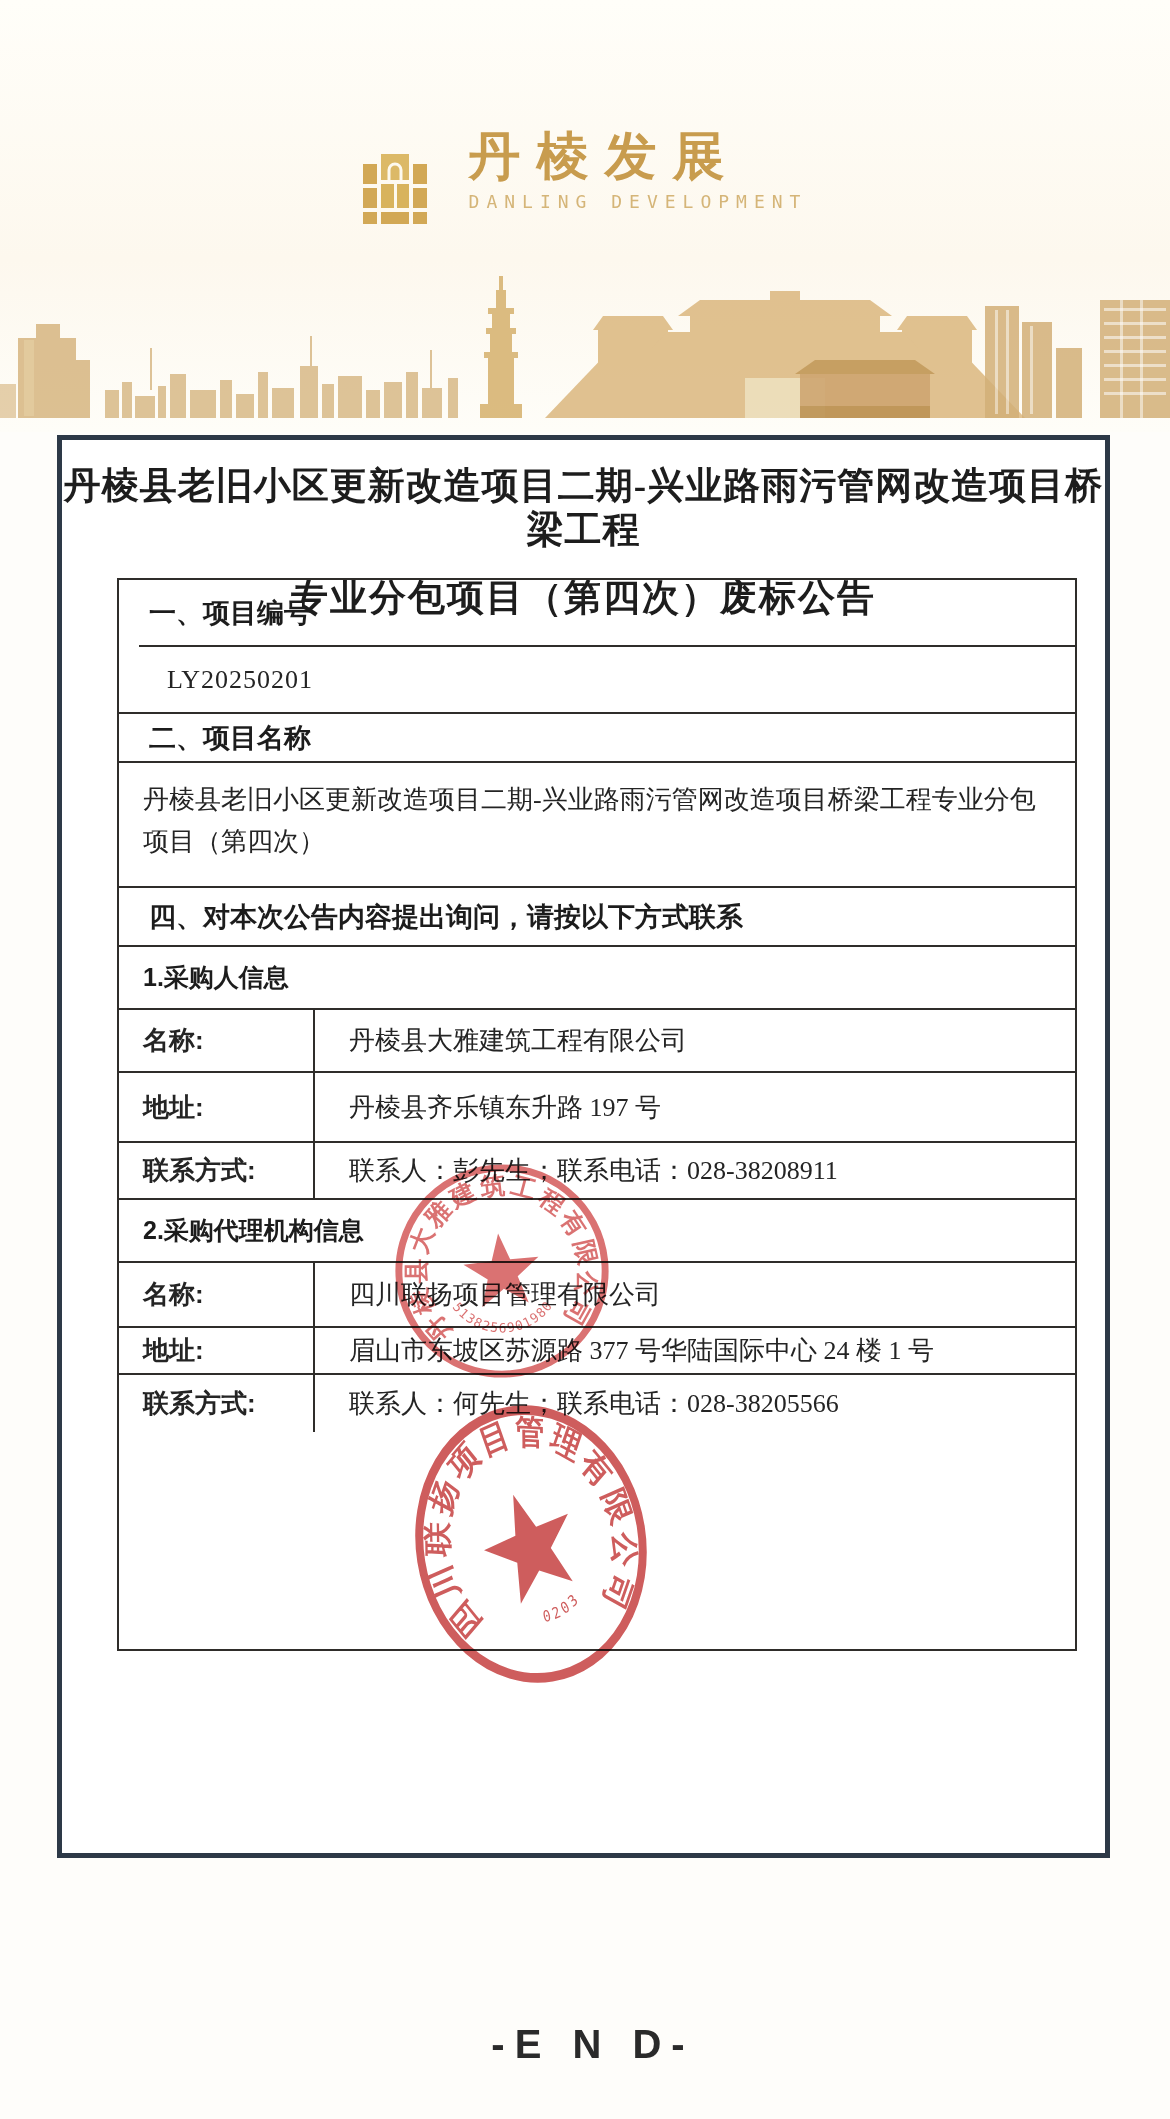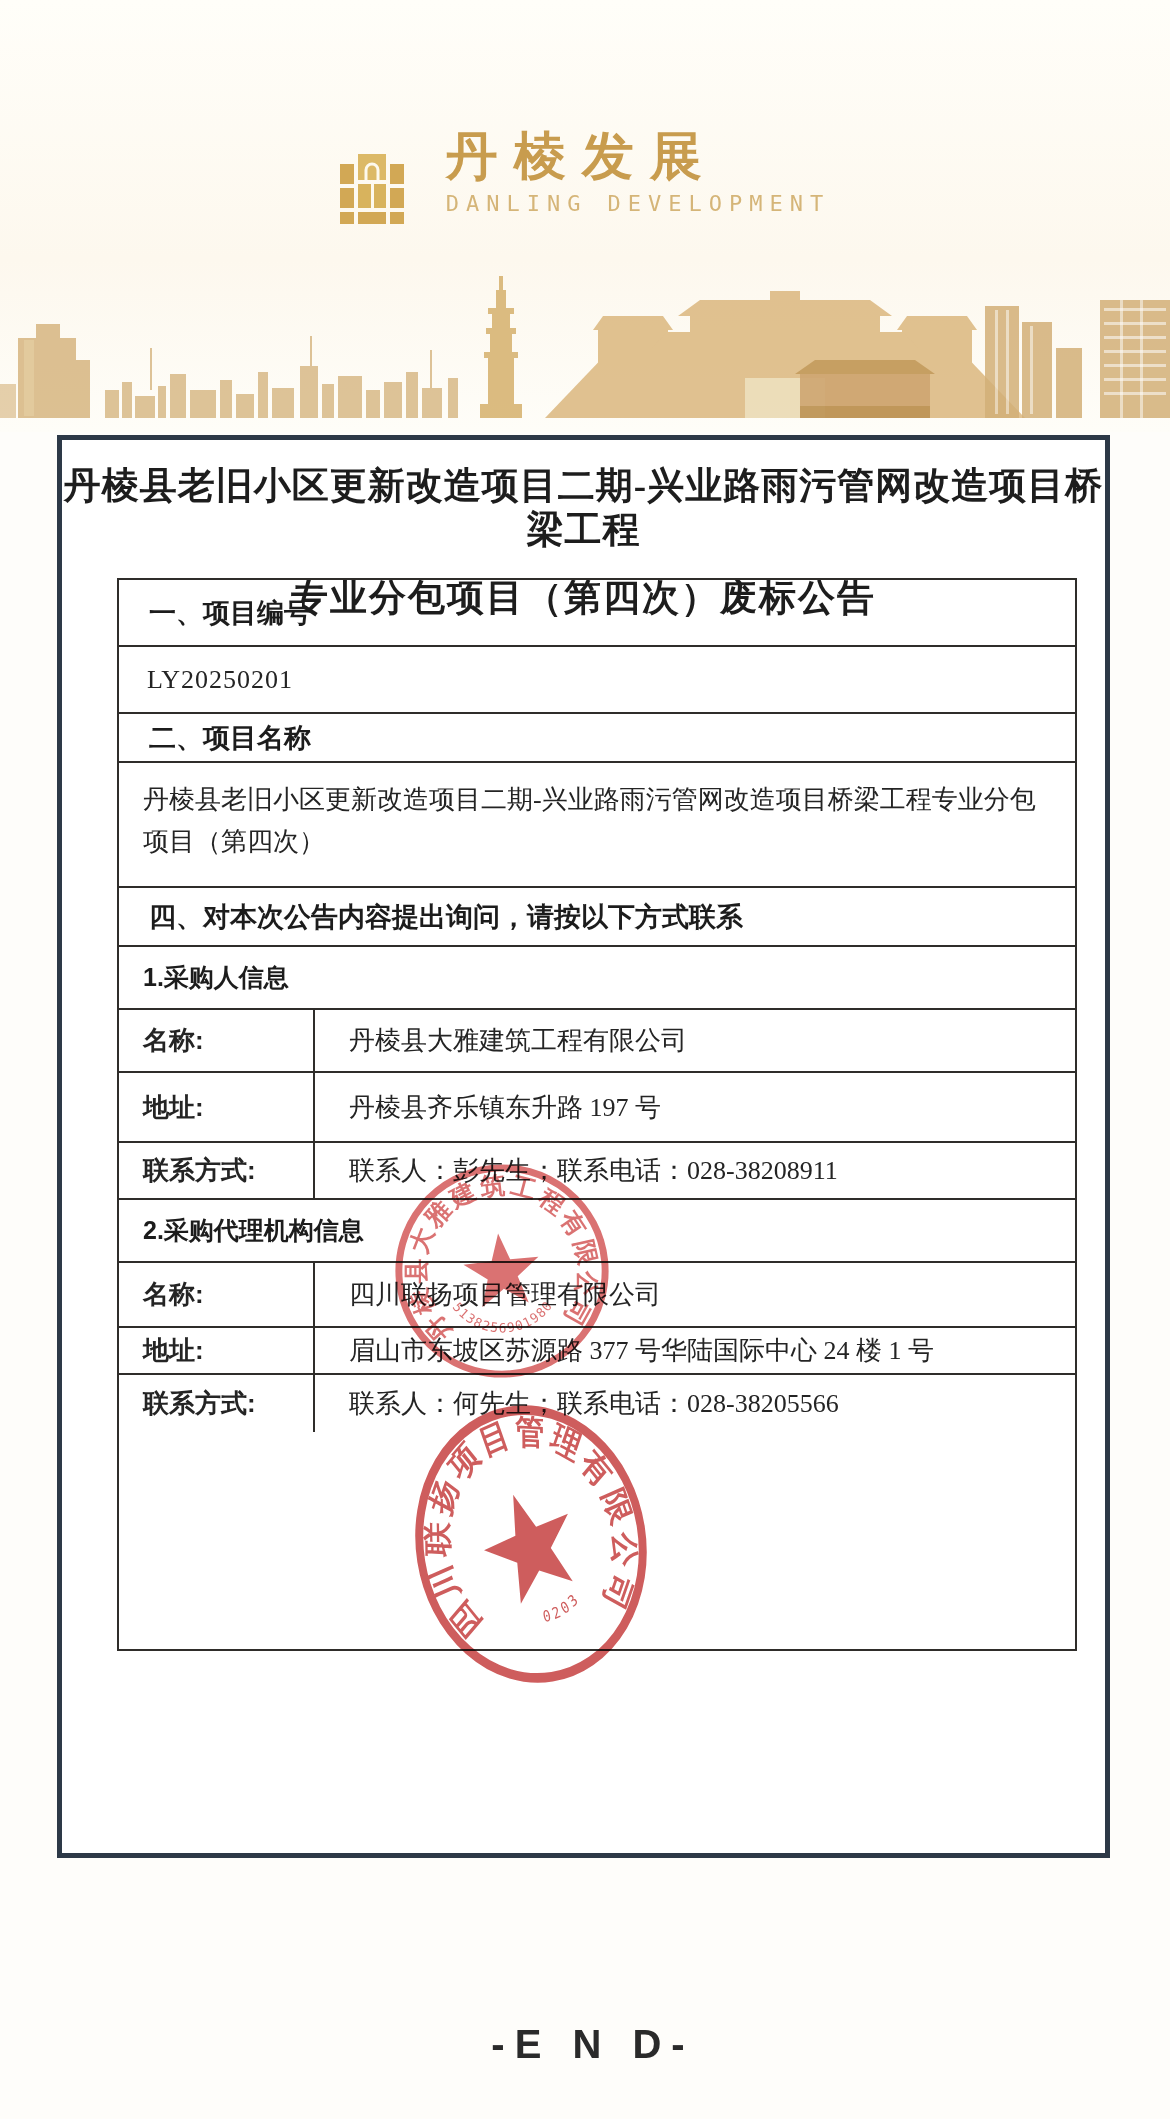--- a/index.html
+++ b/index.html
@@ -9,39 +9,39 @@
     font-family:"Liberation Serif","DejaVu Serif",serif;color:#242424;
   }
   .banner-bg{position:absolute;left:0;top:0;width:100%;height:432px;
     background:linear-gradient(180deg,#fffef9 0%,#fdf8ee 60%,#fefdf8 100%);}
   
   .brand{position:absolute;left:0;top:128px;width:100%;display:flex;justify-content:center;align-items:flex-start;gap:38px;}
   .brand-icon{width:68px;height:74px;margin-top:22px;}
   .brand-text{text-align:left;}
   .brand-cn{font-size:52px;font-weight:bold;letter-spacing:16px;color:#c89c4e;
     font-family:"Liberation Serif","DejaVu Serif",serif;line-height:1.1;}
-  .brand-en{margin-top:6px;font-size:22px;letter-spacing:7px;color:#d5b578;
+  .brand-en{margin-top:6px;font-size:18px;letter-spacing:7px;color:#d5b578;
     font-family:"DejaVu Sans Mono","Liberation Mono",monospace;}
   
   .skyline{position:absolute;left:0;top:276px;width:1170px;height:142px;}
   
   .doc{position:absolute;left:57px;top:435px;width:1053px;height:1423px;
     border:5px solid #2d3947;background:#ffffff;box-sizing:border-box;}
   .doc-title{margin-top:24px;text-align:center;font-weight:bold;color:#1d1d1d;}
   .doc-title .t1{font-size:37px;line-height:44px;letter-spacing:1px;}
   .doc-title .t2{font-size:37px;line-height:44px;margin-top:24px;letter-spacing:2px;}
   .tbl{position:absolute;left:55px;top:138px;width:960px;height:1073px;
     border:2px solid #2f2d2a;box-sizing:border-box;display:flex;flex-direction:column;}
   .r{display:flex;align-items:center;box-sizing:border-box;flex:0 0 auto;}
   .r + .r{border-top:2px solid #2f2d2a;}
   .rh{font-weight:bold;padding-left:30px;font-size:27px;color:#1c1c1c;
       font-family:"Liberation Sans","DejaVu Sans",sans-serif;}
   .rsub{font-weight:bold;padding-left:24px;font-size:25px;color:#1c1c1c;
       font-family:"Liberation Sans","DejaVu Sans",sans-serif;}
-  .rv{padding-left:28px;font-size:26px;}
+  .rv{padding-left:28px;font-size:26px;margin-left:20px;}
   .rv-multi{align-items:flex-start;padding:16px 22px 0 24px;font-size:26px;line-height:42px;}
   .rv-top{align-items:flex-start;padding-top:30px;}
   .pair{align-items:stretch;padding:0;}
   .pair .lbl{width:196px;flex:0 0 196px;display:flex;align-items:center;
       padding-left:24px;box-sizing:border-box;font-weight:bold;font-size:26px;
       border-right:2px solid #2f2d2a;font-family:"Liberation Sans","DejaVu Sans",sans-serif;}
   .pair .val{flex:1;display:flex;align-items:center;padding-left:34px;font-size:26px;}
   .num{font-family:"Liberation Serif","DejaVu Serif",serif;letter-spacing:1px;}
   
   .seal{position:absolute;mix-blend-mode:multiply;pointer-events:none;}

